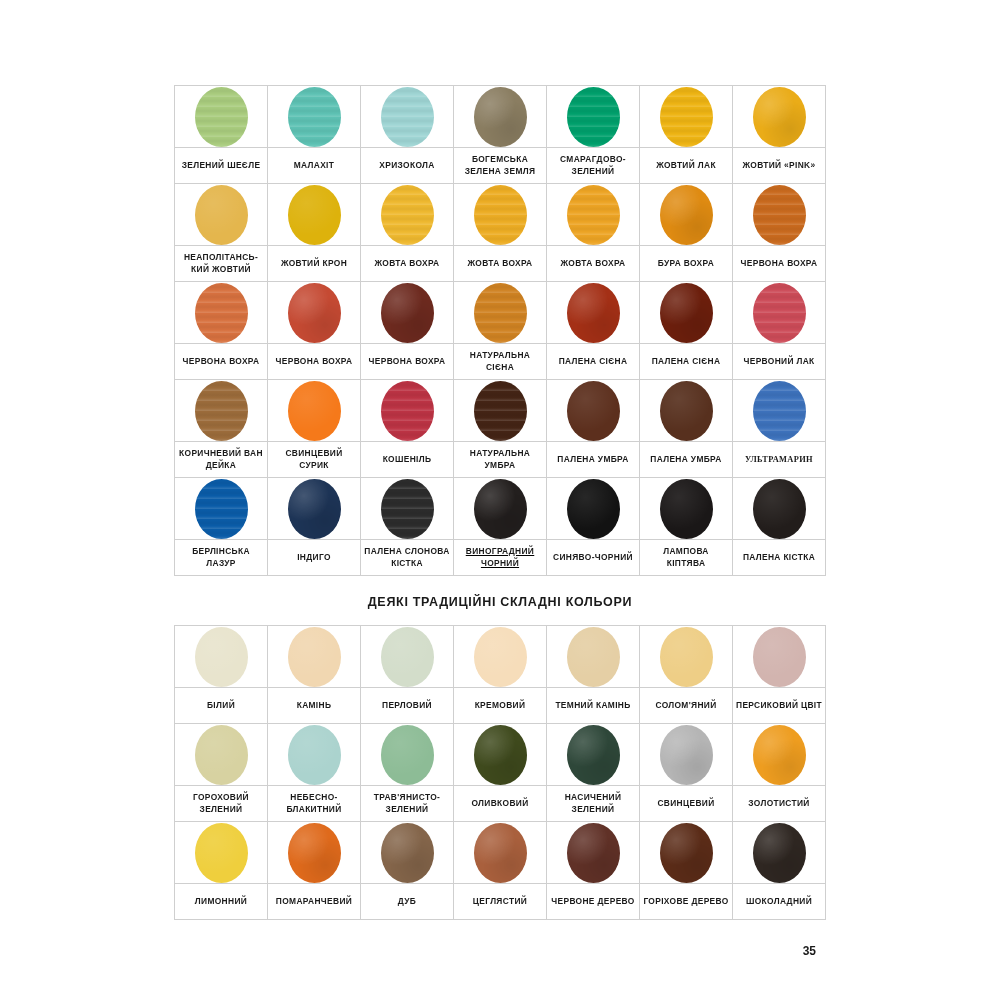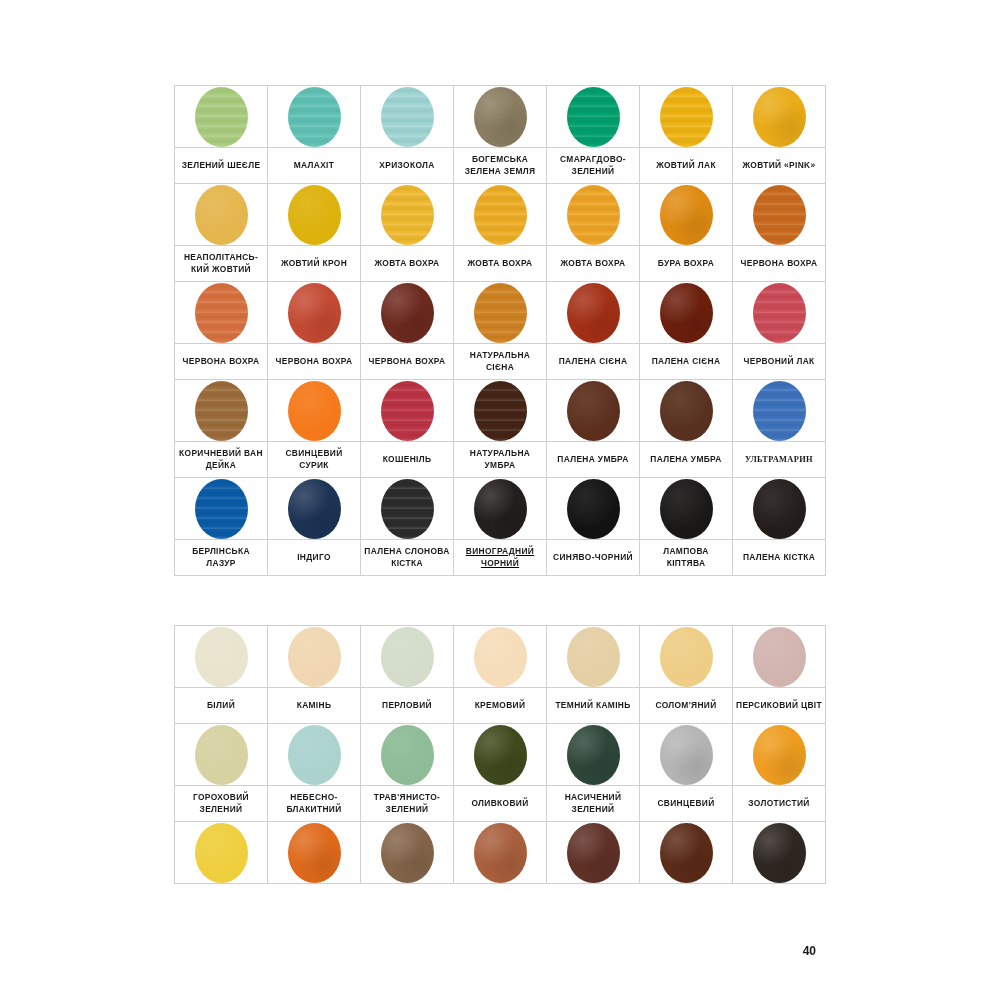--- a/index.html
+++ b/index.html
@@ -409,20 +409,21 @@
               <span class="lbl">ЛАМПОВА КІПТЯВА</span>
             </td>
             <td class="label-cell" style="width: 93px;">
               <span class="lbl">ПАЛЕНА КІСТКА</span>
             </td>
           </tr>
         </tbody>
     </table>
   </div>
 
+  <div id="title-compound" class="section-title">ДЕЯКІ ТРАДИЦІЙНІ СКЛАДНІ КОЛЬОРИ</div>
 
   <div id="table-compound-wrap">
     <table class="swatch-table">
       <tbody id="tbody-compound">
           <tr>
             <td class="swatch-cell" style="width: 93px;">
               <div class="blob flat" style="background: rgb(232, 228, 205);">
                 <div class="tex"></div>
               </div>
             </td>
@@ -570,18 +571,41 @@
               <div class="blob grain" style="background: rgb(91, 44, 24);">
                 <div class="tex"></div>
               </div>
             </td>
             <td class="swatch-cell" style="width: 93px;">
               <div class="blob grain" style="background: rgb(47, 39, 34);">
                 <div class="tex"></div>
               </div>
             </td>
           </tr>
+          <tr>
+            <td class="label-cell" style="width: 93px;">
+              <span class="lbl">ЛИМОННИЙ</span>
+            </td>
+            <td class="label-cell" style="width: 93px;">
+              <span class="lbl">ПОМАРАНЧЕВИЙ</span>
+            </td>
+            <td class="label-cell" style="width: 93px;">
+              <span class="lbl">ДУБ</span>
+            </td>
+            <td class="label-cell" style="width: 93px;">
+              <span class="lbl">ЦЕГЛЯСТИЙ</span>
+            </td>
+            <td class="label-cell" style="width: 93px;">
+              <span class="lbl">ЧЕРВОНЕ ДЕРЕВО</span>
+            </td>
+            <td class="label-cell" style="width: 93px;">
+              <span class="lbl">ГОРІХОВЕ ДЕРЕВО</span>
+            </td>
+            <td class="label-cell" style="width: 93px;">
+              <span class="lbl">ШОКОЛАДНИЙ</span>
+            </td>
+          </tr>
         </tbody>
     </table>
   </div>
 
-  <div class="page-number">40</div>
+  <div class="page-number">35</div>
 </div>
 
 </body></html>

